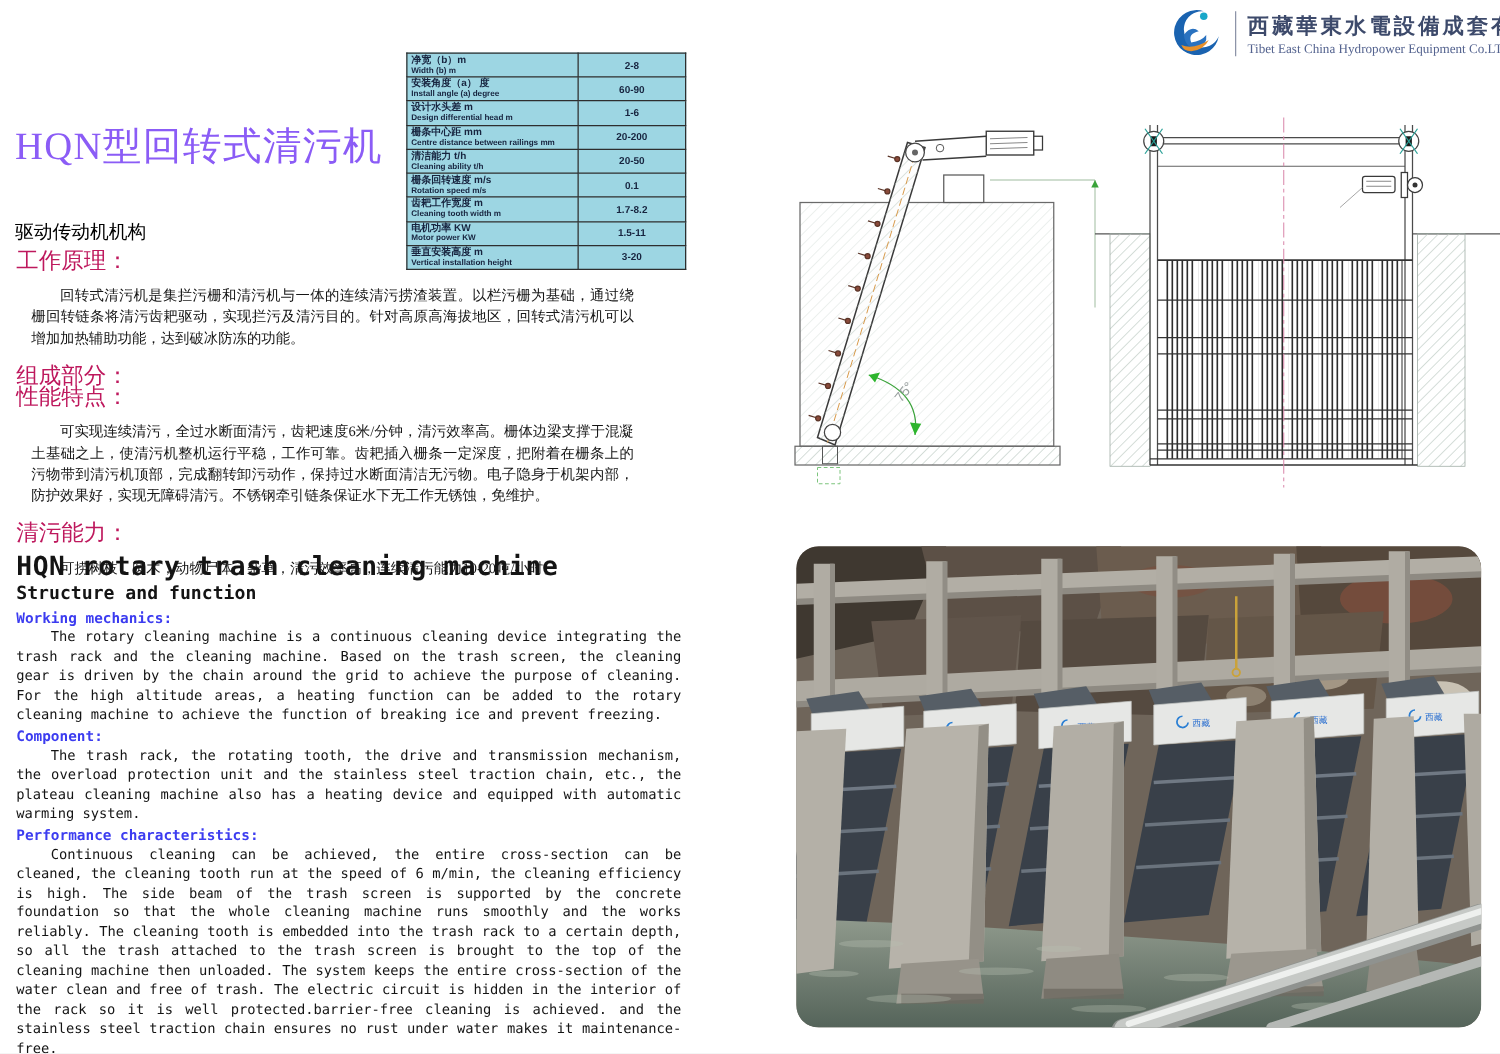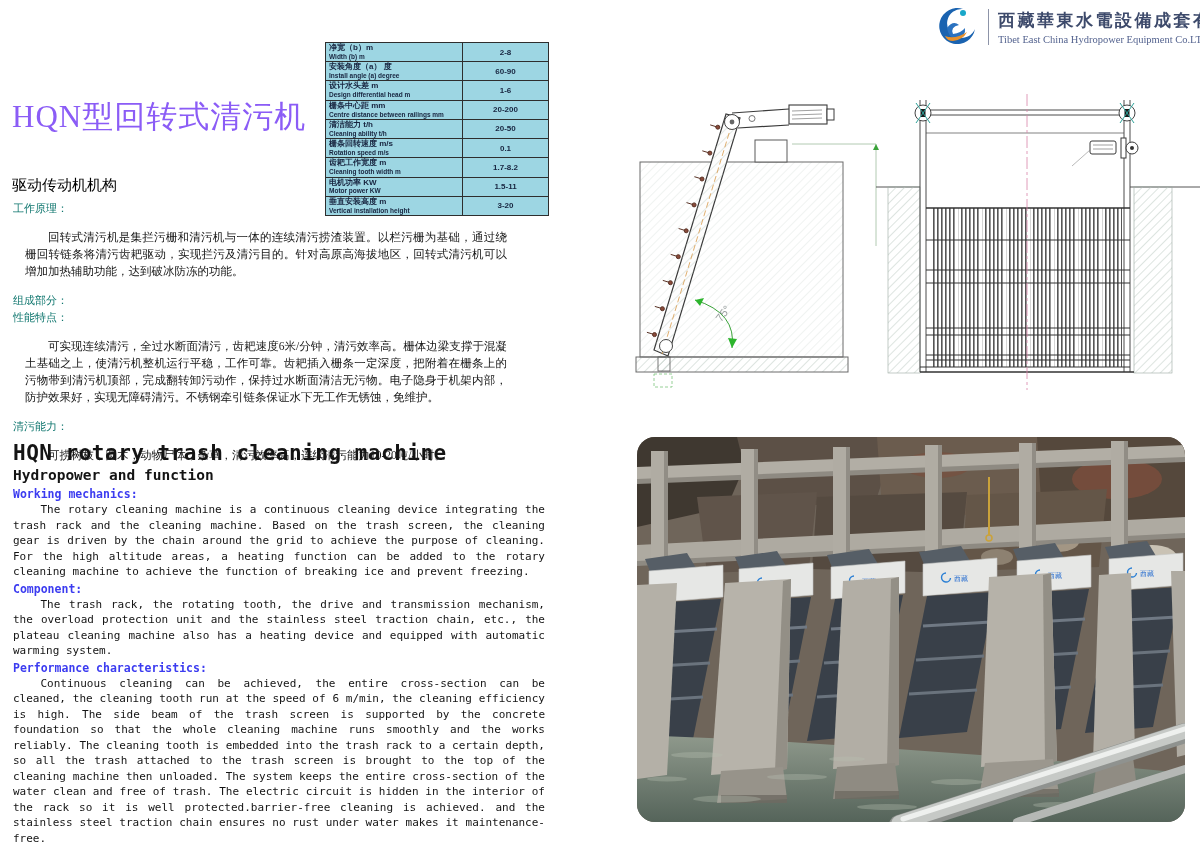--- a/index.html
+++ b/index.html
@@ -23,21 +23,21 @@
   .spec-table .en{font-size:6.5px;font-weight:bold;line-height:1.12;}
   .spec-table td.val{font-size:8px;font-weight:bold;text-align:center;}
 
   
   .title-cn{position:absolute;left:12px;top:96px;margin:0;font-family:"Liberation Serif",serif;
             font-size:31px;font-weight:400;color:#8b5cf6;letter-spacing:1px;}
   .subtitle-cn{position:absolute;left:12px;top:176px;margin:0;font-family:"Liberation Serif",serif;
             font-size:15px;font-weight:400;color:#000;}
   .cn-col{position:absolute;left:13px;top:200px;width:506px;
           font-family:"Liberation Serif",serif;font-size:11.5px;color:#151515;}
-  .cn-col h3{margin:0;font-size:11px;font-weight:400;color:#0f766e;line-height:17px;}
+  .cn-col h3{margin:0;font-size:18px;font-weight:400;color:#be185d;line-height:17px;}
   .cn-col p{margin:12px;text-indent:2em;text-align:justify;line-height:17px;}
 
   
   .en-col{position:absolute;left:13px;top:440px;width:532px;
           font-family:"DejaVu Sans Mono",monospace;color:#141414;}
   .en-title{margin:0;font-size:21px;font-weight:600;line-height:26px;letter-spacing:0.5px;}
   .en-subtitle{margin:0;font-size:14.5px;font-weight:600;line-height:19px;}
   .en-col h3{margin:1px 0 0 0;font-size:11.5px;font-weight:600;color:#3c3cf0;line-height:16px;}
   .en-col p{margin:0;font-size:11px;line-height:15.5px;text-align:justify;}
   .en-col p.indent{text-indent:2.5em;}
@@ -143,21 +143,21 @@
     <p>回转式清污机是集拦污栅和清污机与一体的连续清污捞渣装置。以栏污栅为基础，通过绕栅回转链条将清污齿耙驱动，实现拦污及清污目的。针对高原高海拔地区，回转式清污机可以增加加热辅助功能，达到破冰防冻的功能。</p>
     <h3>组成部分：</h3>
     <h3>性能特点：</h3>
     <p>可实现连续清污，全过水断面清污，齿耙速度6米/分钟，清污效率高。栅体边梁支撑于混凝土基础之上，使清污机整机运行平稳，工作可靠。齿耙插入栅条一定深度，把附着在栅条上的污物带到清污机顶部，完成翻转卸污动作，保持过水断面清洁无污物。电子隐身于机架内部，防护效果好，实现无障碍清污。不锈钢牵引链条保证水下无工作无锈蚀，免维护。</p>
     <h3>清污能力：</h3>
     <p>可捞树枝，圆木，动物尸体，杂草，清污效率高，连续清污能力10-20吨/小时。</p>
   </div>
 
   <div class="en-col">
     <h1 class="en-title">HQN rotary trash cleaning machine</h1>
-    <h2 class="en-subtitle">Hydropower and function</h2>
+    <h2 class="en-subtitle">Structure and function</h2>
     <h3>Working mechanics:</h3>
     <p class="indent">The rotary cleaning machine is a continuous cleaning device integrating the trash rack and the cleaning machine. Based on the trash screen, the cleaning gear is driven by the chain around the grid to achieve the purpose of cleaning. For the high altitude areas, a heating function can be added to the rotary cleaning machine to achieve the function of breaking ice and prevent freezing.</p>
     <h3>Component:</h3>
     <p class="indent">The trash rack, the rotating tooth, the drive and transmission mechanism, the overload protection unit and the stainless steel traction chain, etc., the plateau cleaning machine also has a heating device and equipped with automatic warming system.</p>
     <h3>Performance characteristics:</h3>
     <p class="indent">Continuous cleaning can be achieved, the entire cross-section can be cleaned, the cleaning tooth run at the speed of 6 m/min, the cleaning efficiency is high. The side beam of the trash screen is supported by the concrete foundation so that the whole cleaning machine runs smoothly and the works reliably. The cleaning tooth is embedded into the trash rack to a certain depth, so all the trash attached to the trash screen is brought to the top of the cleaning machine then unloaded. The system keeps the entire cross-section of the water clean and free of trash. The electric circuit is hidden in the interior of the rack so it is well protected.barrier-free cleaning is achieved. and the stainless steel traction chain ensures no rust under water makes it maintenance-free.</p>
 
   </div>
 
   <svg id="fig-side" class="fig" width="292" height="312" viewBox="0 0 292 312">

